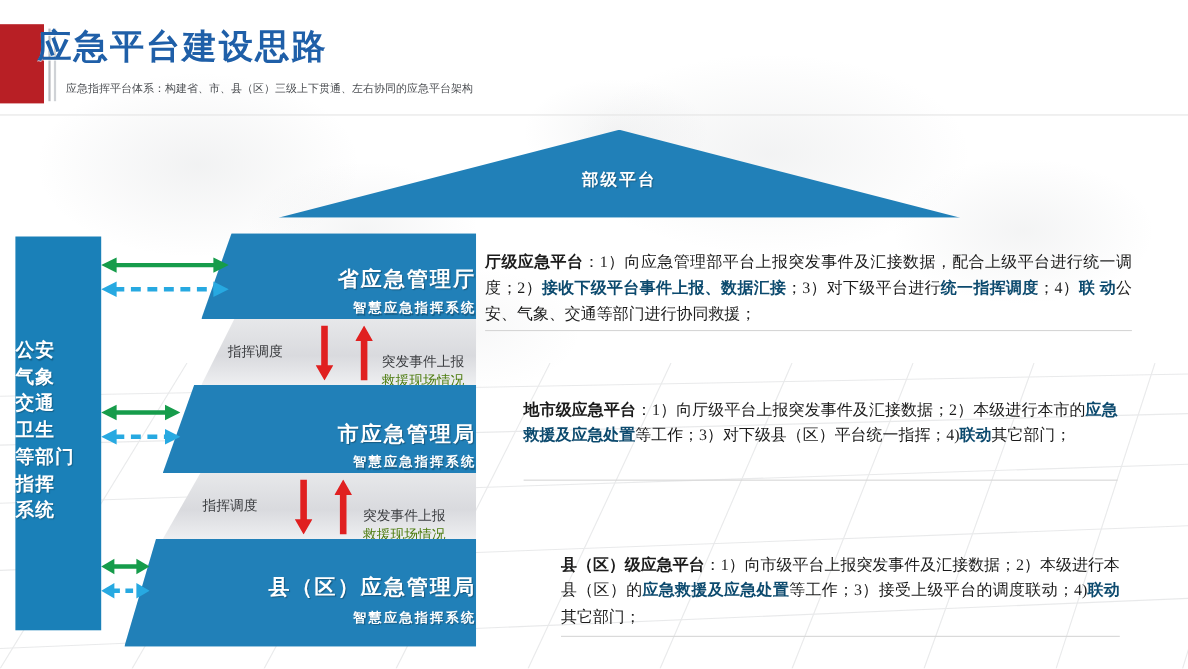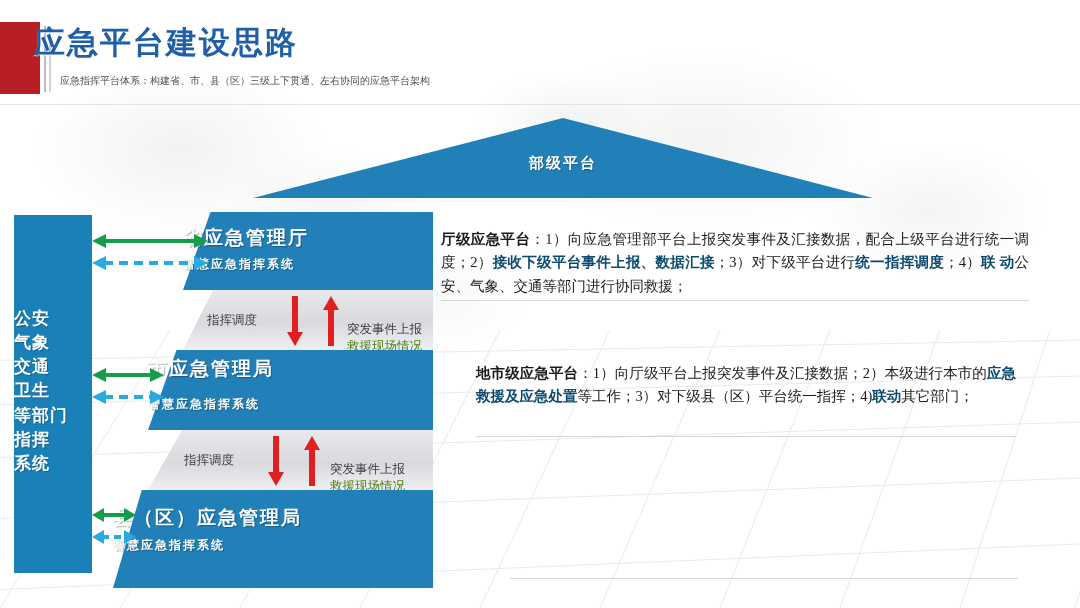--- a/index.html
+++ b/index.html
@@ -107,39 +107,40 @@
 
   
   .tier { position:absolute; }
   .tier .shape {
     position:absolute; inset:0;
     background:#2180b8;
   }
   .tier .lbl {
     position:absolute;
     left:0; right:0;
-    text-align:left;
+    text-align:right;
     color:#fff;
     font-weight:bold;
     letter-spacing:2px;
     text-shadow: 1px 1px 1px rgba(0,0,0,.30);
+    margin-top: 16px;
   }
   .tier .lbl.l1 { font-size:19px; }
   .tier .lbl.l2 { font-size:12px; }
 
   
   #tier-prov { left:183px; top:212px; width:250px; height:78px; }
   #tier-prov .shape { clip-path: polygon(11% 0%, 100% 0%, 100% 100%, 0% 100%); }
   #tier-prov .l1 { top:13px; }
   #tier-prov .l2 { top:44px; }
 
   
   #tier-city { left:148px; top:350px; width:285px; height:80px; }
   #tier-city .shape { clip-path: polygon(10% 0%, 100% 0%, 100% 100%, 0% 100%); }
-  #tier-city .l1 { top:6px; }
+  #tier-city .l1 { top:16px; }
   #tier-city .l2 { top:46px; }
 
   
   #tier-county { left:113px; top:490px; width:320px; height:98px; }
   #tier-county .shape { clip-path: polygon(9% 0%, 100% 0%, 100% 100%, 0% 100%); }
   #tier-county .l1 { top:15px; }
   #tier-county .l2 { top:47px; }
 
   
   .band { position:absolute; }
@@ -378,15 +379,16 @@
       </g>
     </svg>
   </div>
 
   <div class="desc" id="desc-prov"><b>厅级应急平台</b><span>：</span><span>1）向应急管理部平台上报突发事件及汇接数据，配合上级平台进行统一调度；2）</span><span class="red">接收下级平台事件上报、数据汇接</span><span>；3）对下级平台进行</span><span class="red">统一指挥调度</span><span>；4）</span><span class="red">联 动</span><span>公安、气象、交通等部门进行协同救援；</span></div>
   <div class="desc-rule" id="rule-prov"></div>
 
   <div class="desc" id="desc-city"><b>地市级应急平台</b><span>：</span><span>1）向厅级平台上报突发事件及汇接数据；2）本级进行本市的</span><span class="red">应急救援及应急处置</span><span>等工作；3）对下级县（区）平台统一指挥；4)</span><span class="red">联动</span><span>其它部门；</span></div>
   <div class="desc-rule" id="rule-city"></div>
 
+  <div class="desc" id="desc-county"><b>县（区）级应急平台</b><span>：</span><span>1）向市级平台上报突发事件及汇接数据；2）本级进行本县（区）的</span><span class="red">应急救援及应急处置</span><span>等工作；3）接受上级平台的调度联动；4)</span><span class="red">联动</span><span>其它部门；</span></div>
   <div class="desc-rule" id="rule-county"></div>
 
 </div>
 
 </body></html>

